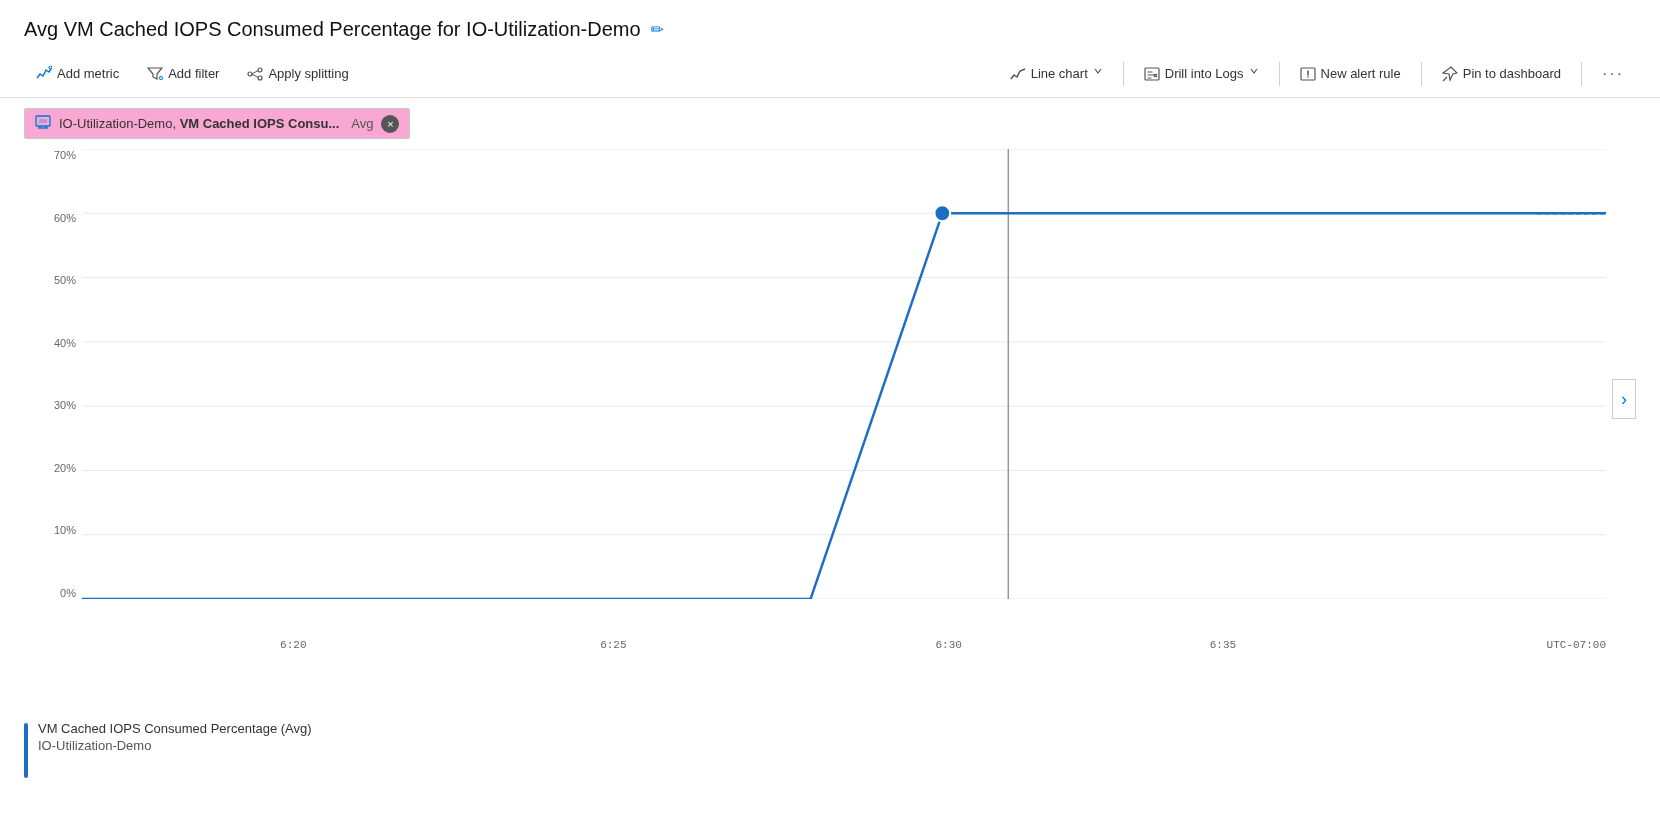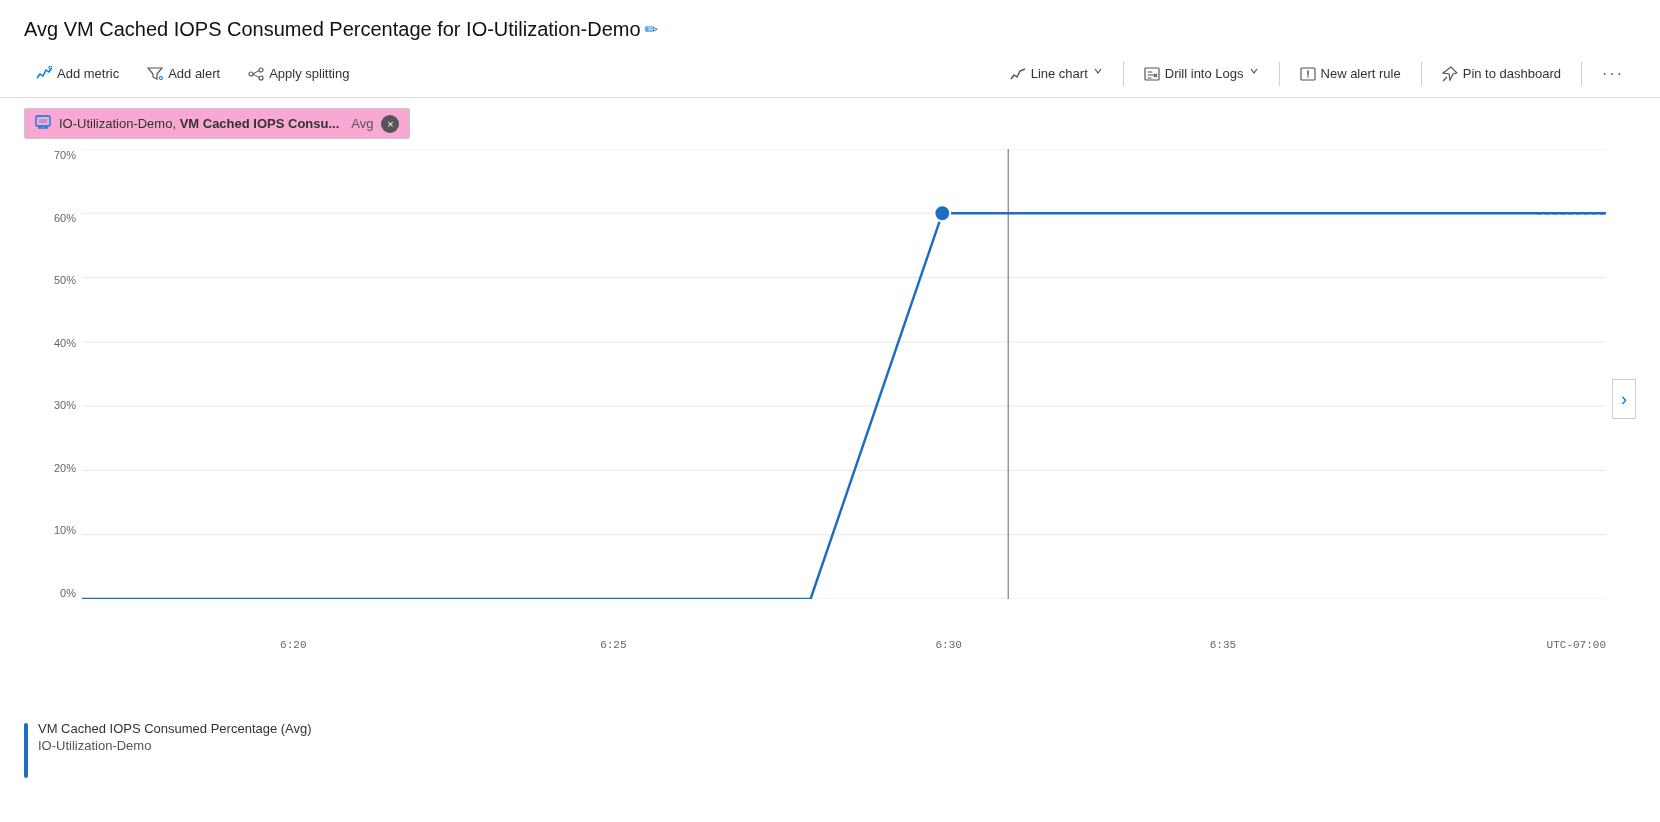--- a/index.html
+++ b/index.html
@@ -2,21 +2,21 @@
 <html><head>
   <meta charset="utf-8">
   <style>
     * { box-sizing: border-box; margin: 0; padding: 0; }
     body { font-family: 'Segoe UI', Arial, sans-serif; background: #fff; color: #333; font-size: 13px; }
 
     .page { width: 1660px; min-height: 822px; background: #fff; padding: 0; position: relative; overflow: hidden; }
 
     
     .title-bar {
-      display: flex; align-items: center; gap: 4px;
+      display: flex; align-items: center; gap: 10px;
       padding: 18px 24px 10px 24px;
     }
     .title-text {
       font-size: 20px; font-weight: 400; color: #111;
     }
     .edit-icon { color: #0078d4; cursor: pointer; font-size: 16px; }
 
     
     .toolbar {
       display: flex; align-items: center; gap: 0;
@@ -129,21 +129,21 @@
         <span>Add metric</span>
       </button>
 
       <button class="tb-btn">
         <svg width="16" height="16" viewBox="0 0 16 16" fill="none">
           <path d="M1 2h14l-5 6v5l-4-2V8L1 2z" stroke="#555" stroke-width="1.2" fill="none"></path>
           <circle cx="14" cy="12" r="2" fill="#0078d4"></circle>
           <line x1="13" y1="12" x2="15" y2="12" stroke="white" stroke-width="1"></line>
           <line x1="14" y1="11" x2="14" y2="13" stroke="white" stroke-width="1"></line>
         </svg>
-        <span>Add alert</span>
+        <span>Add filter</span>
       </button>
 
       <button class="tb-btn">
         <svg width="16" height="16" viewBox="0 0 16 16" fill="none">
           <circle cx="3" cy="8" r="2" stroke="#555" stroke-width="1.2" fill="none"></circle>
           <circle cx="13" cy="4" r="2" stroke="#555" stroke-width="1.2" fill="none"></circle>
           <circle cx="13" cy="12" r="2" stroke="#555" stroke-width="1.2" fill="none"></circle>
           <line x1="5" y1="8" x2="11" y2="4.5" stroke="#555" stroke-width="1"></line>
           <line x1="5" y1="8" x2="11" y2="11.5" stroke="#555" stroke-width="1"></line>
         </svg>

